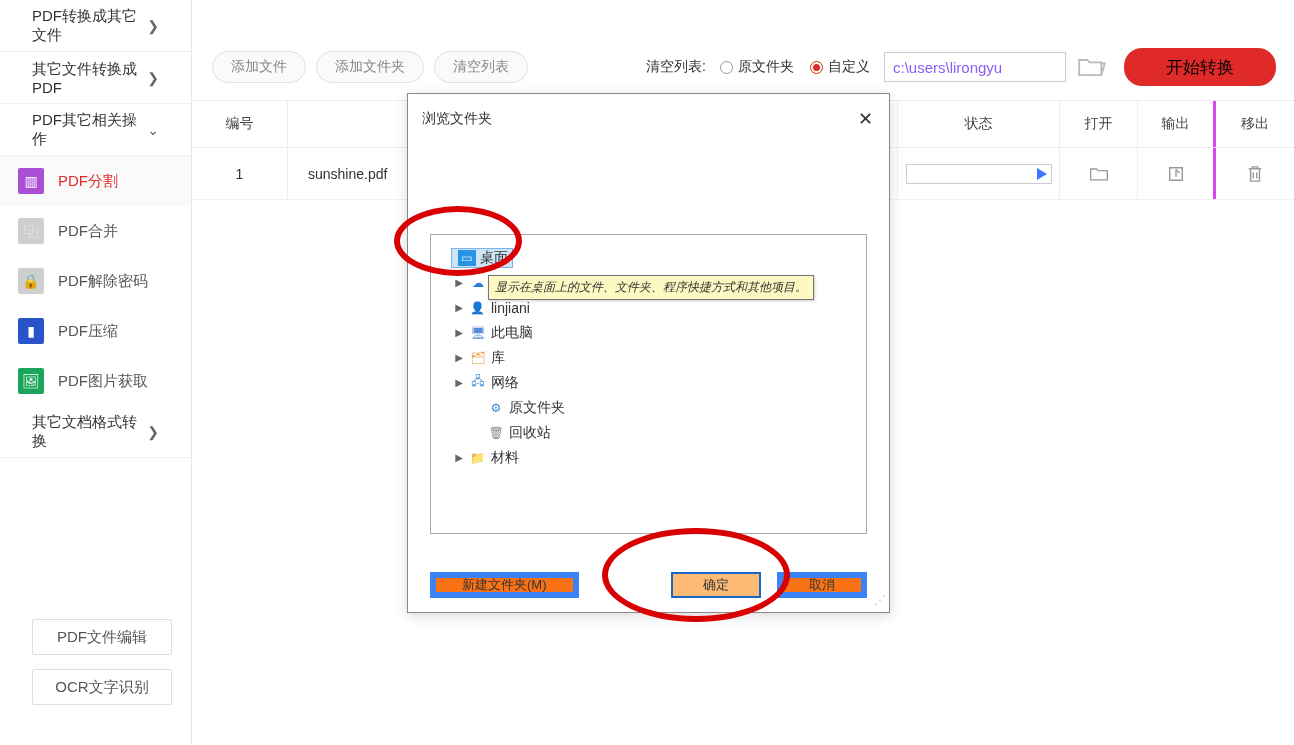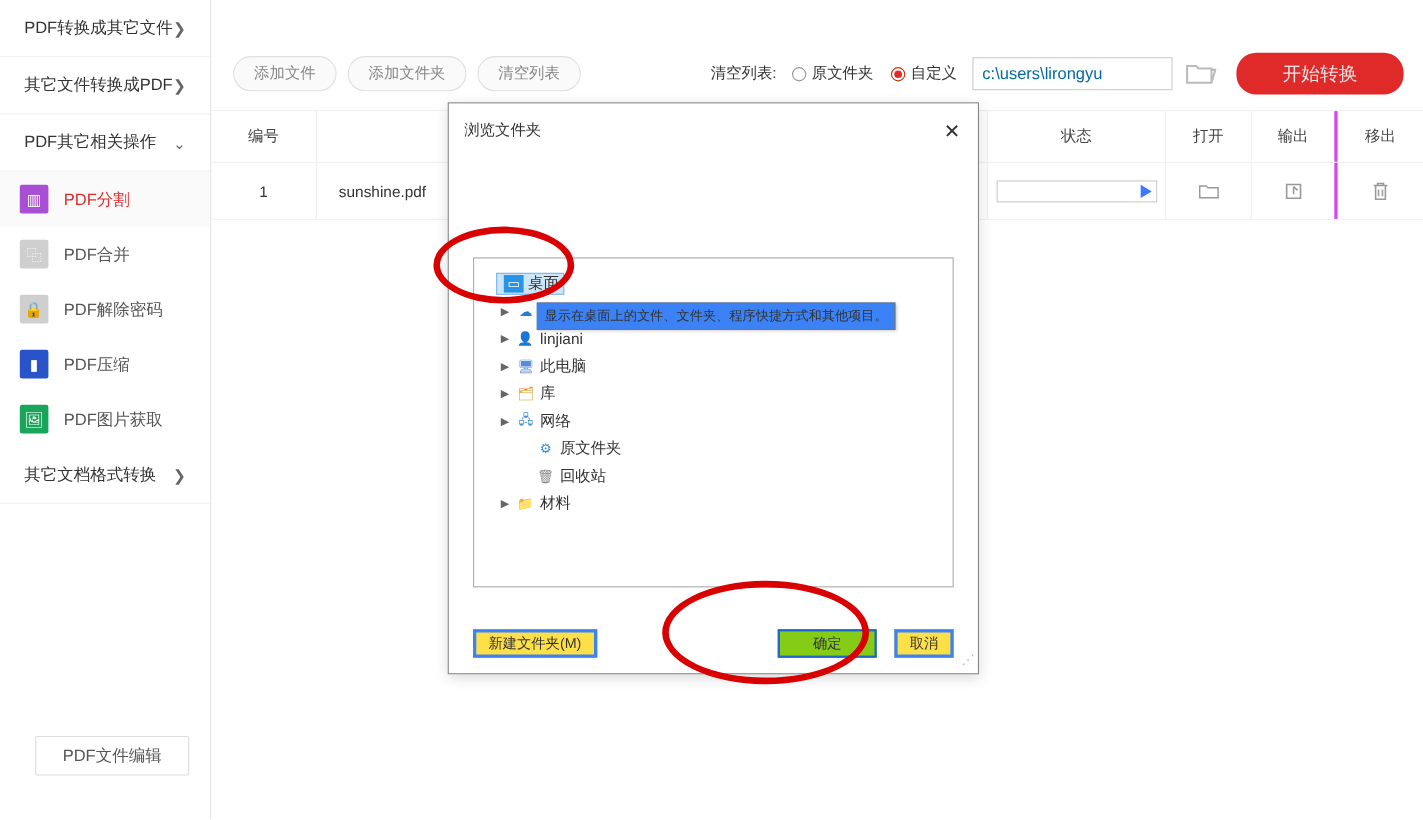--- a/index.html
+++ b/index.html
@@ -1,20 +1,20 @@
 <!DOCTYPE html>
 <html><head>
 <meta charset="utf-8">
 <style>
 * { box-sizing: border-box; margin: 0; padding: 0; }
 body { font-family: "Microsoft YaHei", "Segoe UI", sans-serif; font-size: 14px; color: #333; background: #fff; width: 1294px; height: 745px; overflow: hidden; position: relative; }
 
 
 .sidebar { position: absolute; left: 0; top: 0; width: 192px; height: 100%; border-right: 1px solid #e5e5e5; background: #fff; }
-.side-group { display: flex; align-items: center; justify-content: space-between; padding: 0 22px; height: 52px; border-bottom: 1px solid #f0f0f0; cursor: pointer; font-size: 15px; color: #333; }
+.side-group { display: flex; align-items: center; padding: 0 32px; height: 52px; border-bottom: 1px solid #f0f0f0; cursor: pointer; font-size: 15px; color: #333; }
 .side-group .chev { font-size: 14px; color: #666; }
 .side-items { }
 .side-item { display: flex; align-items: center; height: 50px; padding-left: 18px; cursor: pointer; color: #555; font-size: 15px; }
 .side-item.active { background: #fafafa; color: #e02a2a; }
 .side-item .icon { width: 26px; height: 26px; display: inline-flex; align-items: center; justify-content: center; margin-right: 14px; border-radius: 2px; color: #fff; font-size: 14px; }
 .icon-split { background: #a94fd6; }
 .icon-merge { background: #cfcfcf; }
 .icon-unlock { background: #cfcfcf; }
 .icon-compress { background: #2954c9; }
 .icon-img { background: #1aa65a; }
@@ -23,23 +23,23 @@
 
 
 .topbar { position: absolute; left: 192px; top: 0; right: 0; height: 100px; padding: 34px 18px 0 20px; display: flex; align-items: center; }
 .pill { border: 1px solid #e0e0e0; background: #fafafa; color: #888; border-radius: 18px; padding: 6px 18px; margin-right: 10px; cursor: pointer; font-size: 14px; }
 .spacer { flex: 1; }
 .outlabel { color: #333; margin-right: 6px; }
 .radio { display: inline-flex; align-items: center; margin: 0 8px; cursor: pointer; }
 .radio .dot { width: 13px; height: 13px; border: 1px solid #999; border-radius: 50%; margin-right: 5px; position: relative; }
 .radio.sel .dot { border-color: #c30; }
 .radio.sel .dot::after { content: ""; position: absolute; left: 2px; top: 2px; width: 7px; height: 7px; background: #e02a2a; border-radius: 50%; }
-.pathbox { border: 1px solid #ccc; height: 30px; width: 182px; padding: 0 8px; font-size: 15px; color: #0369a1; margin-left: 6px; }
+.pathbox { border: 1px solid #ccc; height: 30px; width: 182px; padding: 0 8px; font-size: 15px; color: #8b5cf6; margin-left: 6px; }
 .folder-out { width: 28px; height: 22px; margin: 0 12px; cursor: pointer; color: #aaa; }
-.startbtn { background: #e02a2a; color: #e5e5e5; border-radius: 18px; width: 152px; height: 38px; display: flex; align-items: center; justify-content: center; font-size: 17px; cursor: pointer; margin-left: 6px; }
+.startbtn { background: #e02a2a; color: #000000; border-radius: 18px; width: 152px; height: 38px; display: flex; align-items: center; justify-content: center; font-size: 17px; cursor: pointer; margin-left: 6px; }
 
 
 .table { position: absolute; left: 192px; top: 100px; right: 0; }
 .thead { display: flex; height: 48px; align-items: center; color: #444; border-top: 1px solid #eee; border-bottom: 1px solid #eee; }
 .th { text-align: center; }
 .c-num { width: 96px; border-right: 1px solid #eee; height: 100%; display:flex; align-items:center; justify-content:center;}
 .c-name { flex: 1; padding-left: 20px; height:100%; display:flex; align-items:center; border-right: 1px solid #eee;}
 .c-status { width: 162px; border-right: 1px solid #eee; height:100%; display:flex; align-items:center; justify-content:center;}
 .c-open { width: 78px; border-right: 1px solid #eee; height:100%; display:flex; align-items:center; justify-content:center;}
 .c-out2 { width: 78px; border-right: 3px solid #d946ef; height:100%; display:flex; align-items:center; justify-content:center;}
@@ -54,24 +54,24 @@
 .dialog { position: absolute; left: 407px; top: 93px; width: 483px; height: 520px; background: #fff; border: 1px solid #888; box-shadow: 0 3px 12px rgba(0,0,0,.15); }
 .dlg-title { height: 50px; display:flex; align-items:center; padding: 0 16px 0 14px; justify-content:space-between; font-size: 14px; gap: 36px; }
 .dlg-close { font-size: 18px; cursor:pointer; color:#333; font-family: Arial; }
 .tree { margin: 90px 22px 0 22px; border: 1px solid #aaa; height: 300px; background:#fff; padding-top: 10px; font-size: 14px; }
 .tree-row { display:flex; align-items:center; height: 25px; padding-left: 8px; cursor:pointer; position: relative; }
 .tree-row .exp { width:12px; color:#666; font-size:10px; text-align:center; }
 .tree-row .ticon { width:18px; height:16px; margin: 0 4px; display:inline-flex; align-items:center; justify-content:center; font-size:12px; }
 .tree-row.selected .tlabel-wrap { background:#cde6f7; border:1px solid #7eb4ea; padding: 0 4px 0 2px; display:inline-flex; align-items:center; height: 20px;}
 .tree-row.child { padding-left: 22px; }
 .tree-row.gchild { padding-left: 40px; }
-.tooltip { position:absolute; left: 488px; top: 275px; background:#3b82f6; border:1px solid #767676; padding: 3px 6px; font-size: 12px; white-space: nowrap; z-index: 20; box-shadow: 1px 1px 3px rgba(0,0,0,.2);}
+.tooltip { position:absolute; left: 488px; top: 275px; background:#fef9c3; border:1px solid #767676; padding: 3px 6px; font-size: 12px; white-space: nowrap; z-index: 20; box-shadow: 1px 1px 3px rgba(0,0,0,.2); font-style: italic;}
 .dlg-btns { position:absolute; bottom: 14px; left: 22px; right: 22px; display:flex; align-items:center; }
-.dlg-btn { border: 3px solid #3b82f6; background:#fde047; height: 26px; padding: 0 11px; display:inline-flex; align-items:center; cursor:pointer; font-size:13px; }
-.dlg-btn.primary { border: 2px solid #1a66c9; background:#84cc16; padding: 0 30px; }
+.dlg-btn { border: 6px solid #3b82f6; background:#f97316; height: 26px; padding: 0 26px; display:inline-flex; align-items:center; cursor:pointer; font-size:13px; }
+.dlg-btn.primary { border: 2px solid #1a66c9; background:#fdba74; padding: 0 30px; }
 .dlg-btns .gap { flex:1; }
 .dlg-btn + .dlg-btn { margin-left: 16px; }
 .resize-grip { position:absolute; right:3px; bottom:3px; width:12px; height:12px; color:#bbb; font-size:12px; line-height:6px;}
 
 
 .ellipse { position:absolute; border: 6px solid #d80000; border-radius: 50%; pointer-events:none; }
 .ell1 { left: 394px; top: 206px; width: 128px; height: 70px; }
 .ell2 { left: 602px; top: 528px; width: 188px; height: 94px; }
 
 
@@ -115,20 +115,23 @@
       <span>PDF图片获取</span>
     </div>
   </div>
   <div class="side-group">
     <span>其它文档格式转换</span>
     <span class="chev">❯</span>
   </div>
   <div class="side-bottom">
     <div class="side-btn">
         <span>PDF文件编辑</span>
+      </div>
+    <div class="side-btn">
+        <span>OCR文字识别</span>
       </div>
   </div>
 </div>
 
 <div class="topbar">
   <div class="pill"><span>添加文件</span></div>
   <div class="pill"><span>添加文件夹</span></div>
   <div class="pill"><span>清空列表</span></div>
   <div class="spacer"></div>
   <span class="outlabel">清空列表:</span>

